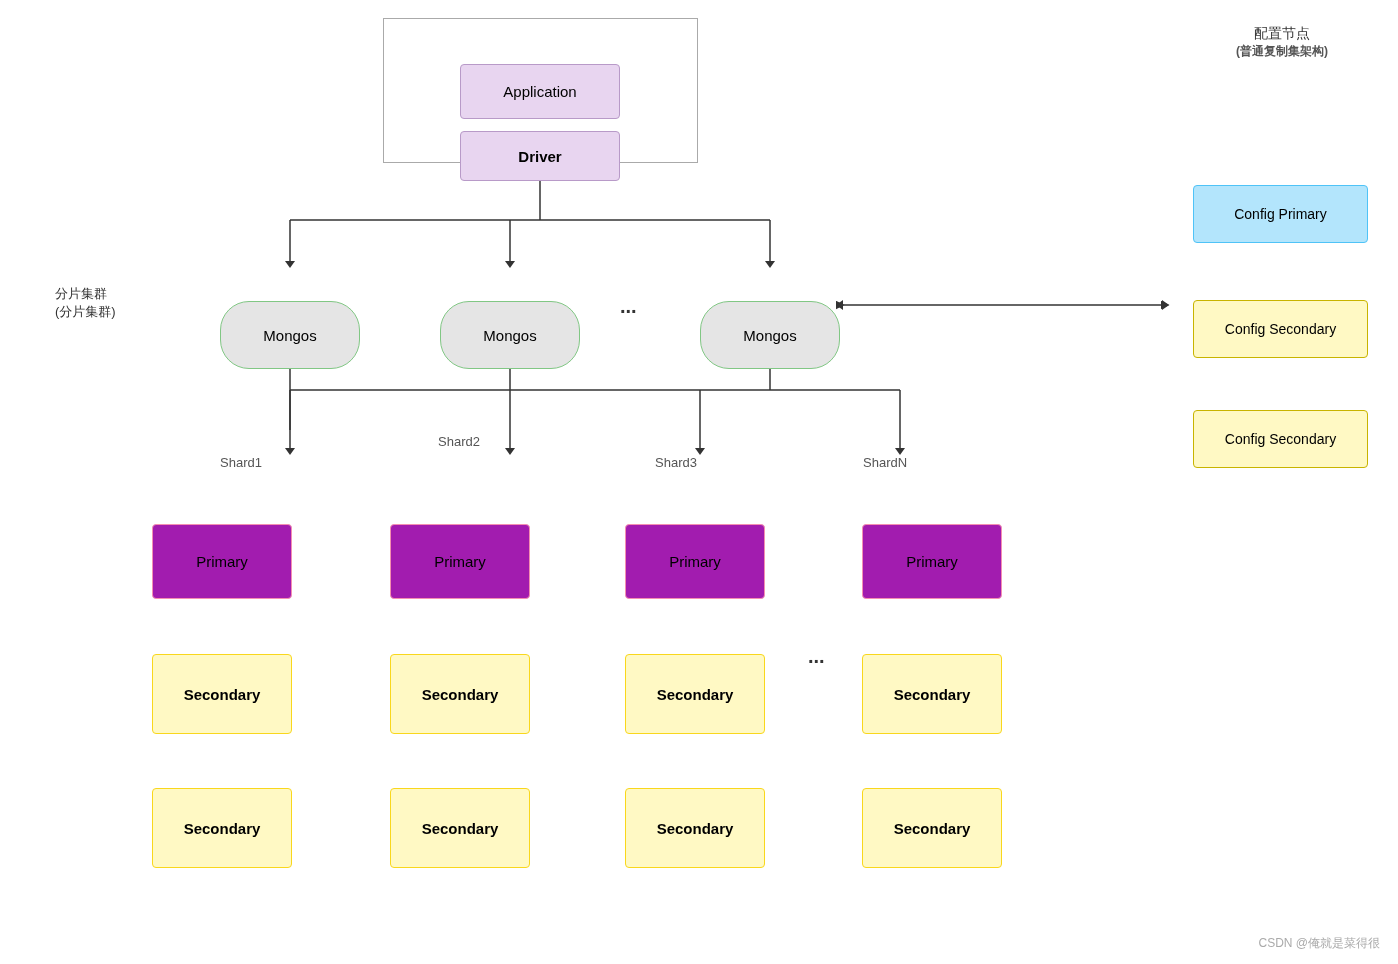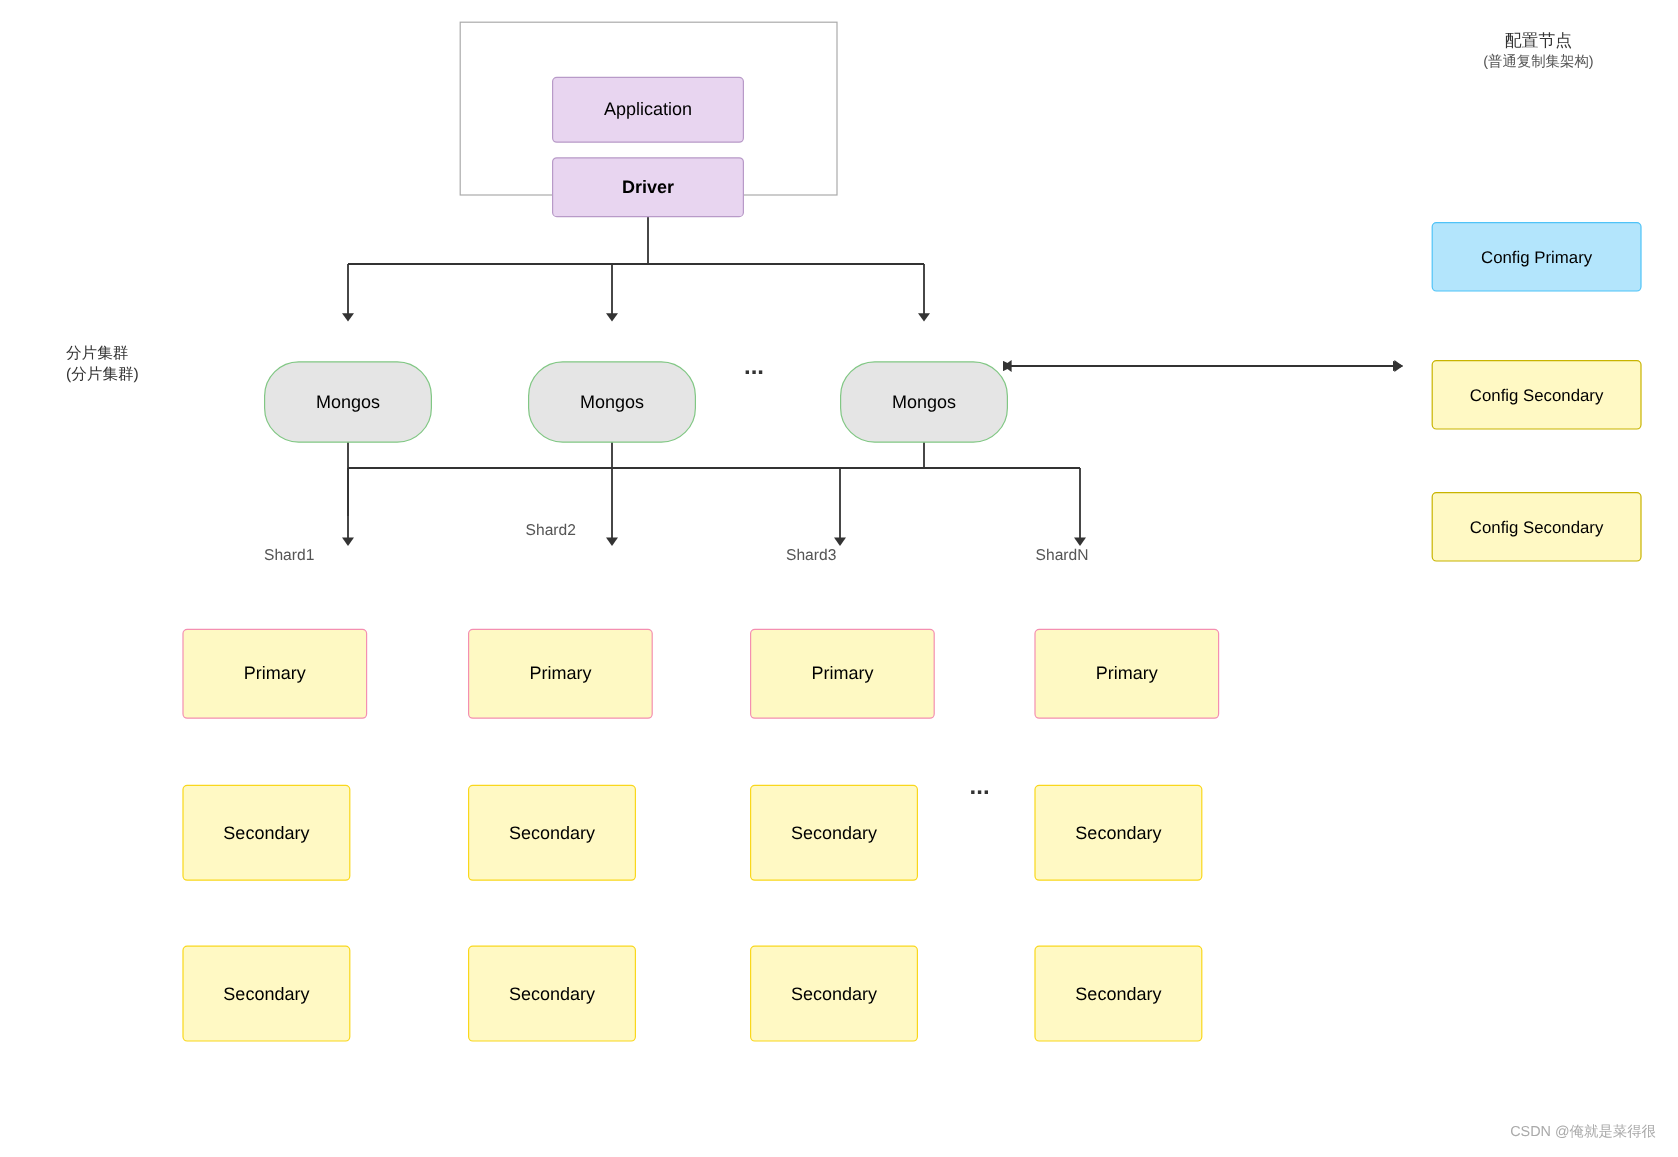--- a/index.html
+++ b/index.html
@@ -67,32 +67,33 @@
 
     
     .shard-label {
       position: absolute;
       font-size: 13px;
       color: #555;
     }
 
     
     .primary-box {
-      background: #fef9c3;
+      background: #a21caf;
       border-color: #f48fb1;
-      width: 154px;
+      width: 140px;
       height: 75px;
     }
 
     
     .secondary-box {
       background: #fff9c4;
       border-color: #f9d71c;
       width: 140px;
       height: 80px;
+      font-weight: bold;
     }
 
     
     .config-label {
       position: absolute;
       font-size: 13px;
       color: #333;
       right: 70px;
       top: 25px;
       text-align: center;
@@ -301,21 +302,21 @@
   </div>
   <div class="box secondary-box" style="left:625px; top:752px;">
     <span>Secondary</span>
   </div>
   <div class="box secondary-box" style="left:862px; top:752px;">
     <span>Secondary</span>
   </div>
 
   <div class="config-label">
     <div style="font-size:14px;">配置节点</div>
-    <div style="font-size:12px; color:#555;">(普通复制集架构)</div>
+    <div style="font-size:12px; color:#555;font-weight:bold;">(普通复制集架构)</div>
   </div>
 
   <div class="config-primary-box">
     <span>Config Primary</span>
   </div>
 
   <div class="config-secondary-box config-sec1">
     <span>Config Secondary</span>
   </div>
 

